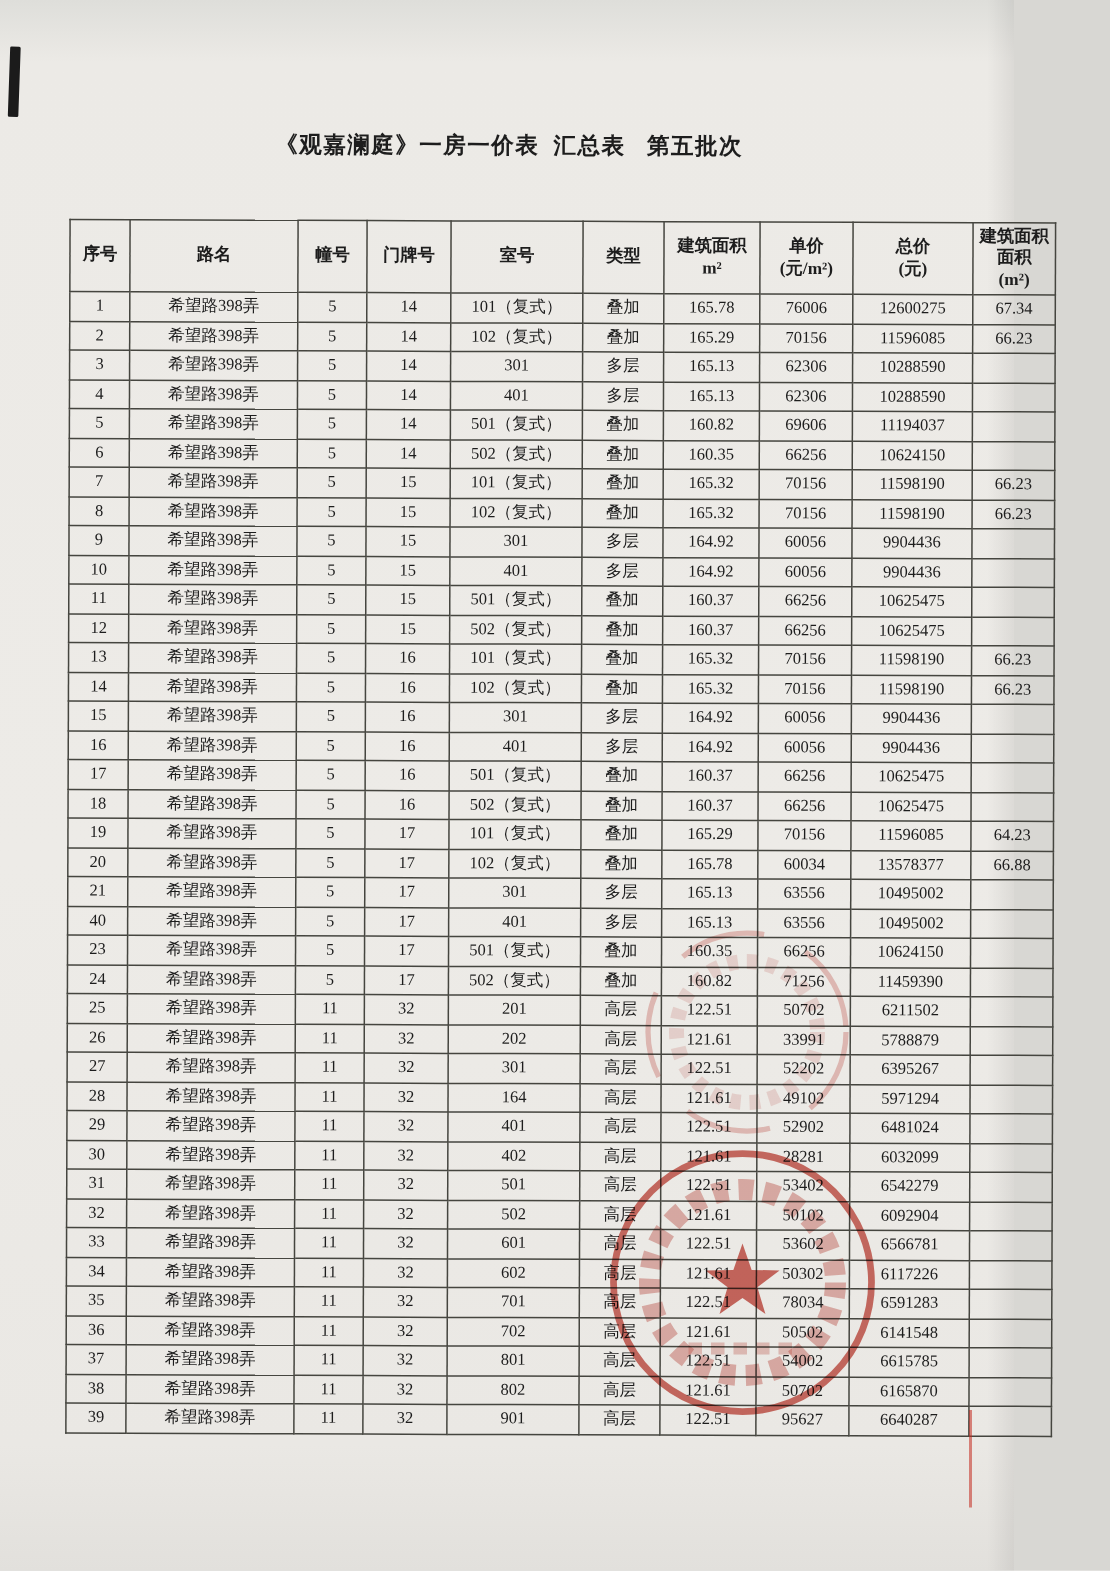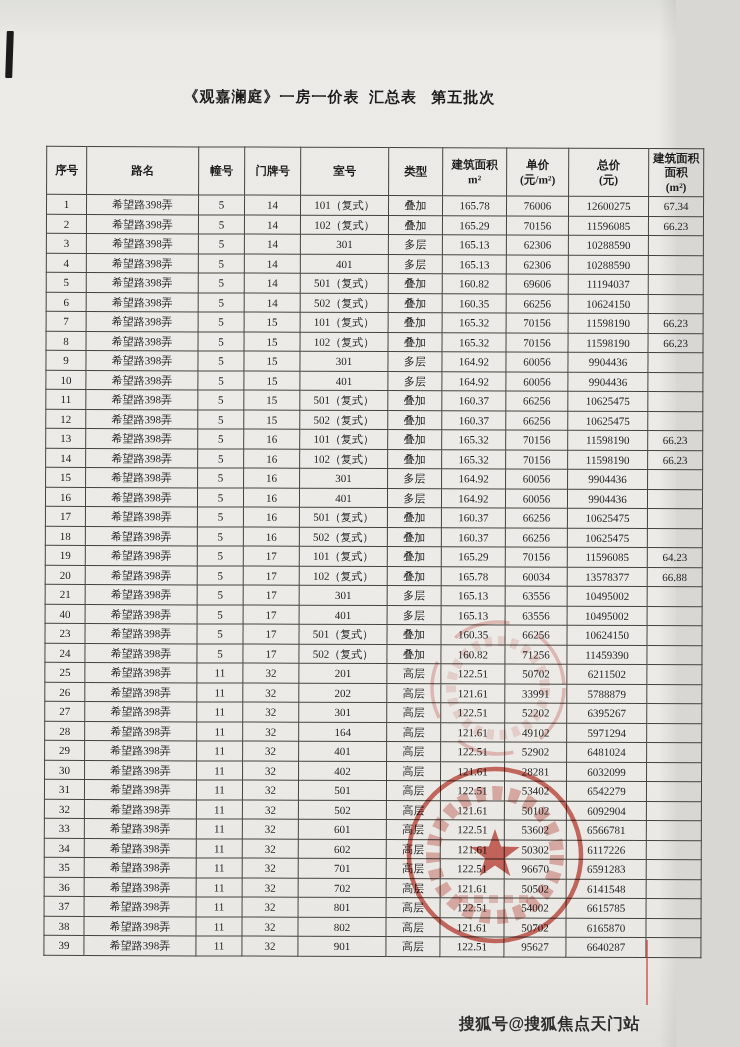--- a/index.html
+++ b/index.html
@@ -500,21 +500,21 @@
               <td></td>
             </tr>
             <tr>
               <td>35</td>
               <td>希望路398弄</td>
               <td>11</td>
               <td>32</td>
               <td>701</td>
               <td>高层</td>
               <td>122.51</td>
-              <td>96670</td>
+              <td>78034</td>
               <td>6591283</td>
               <td></td>
             </tr>
             <tr>
               <td>36</td>
               <td>希望路398弄</td>
               <td>11</td>
               <td>32</td>
               <td>702</td>
               <td>高层</td>
@@ -575,14 +575,13 @@
     <svg width="200" height="200" viewBox="0 0 200 200">
       <circle cx="100" cy="100" r="86" fill="none" stroke="var(--seal-color,#bf3226)" stroke-width="4.5" opacity="0.8"></circle>
       <circle cx="100" cy="100" r="62" fill="none" stroke="var(--seal-color,#bf3226)" stroke-width="14" stroke-dasharray="10 7" opacity="0.4"></circle>
       <polygon points="0,-26 6.1,-8.4 24.7,-8 9.9,3.2 15.3,21 0,10.4 -15.3,21 -9.9,3.2 -24.7,-8 -6.1,-8.4" transform="translate(100,100)" fill="var(--seal-color,#bf3226)" opacity="0.82"></polygon>
       <line x1="64" y1="144" x2="136" y2="144" stroke="var(--seal-color,#bf3226)" stroke-width="8" stroke-dasharray="9 6" opacity="0.3"></line>
     </svg>
   </div>
 
   <div class="red-line"></div>
 
-  <div class="watermark">搜狐号@搜狐焦点天门站</div>
 </div>
 
 </body></html>

